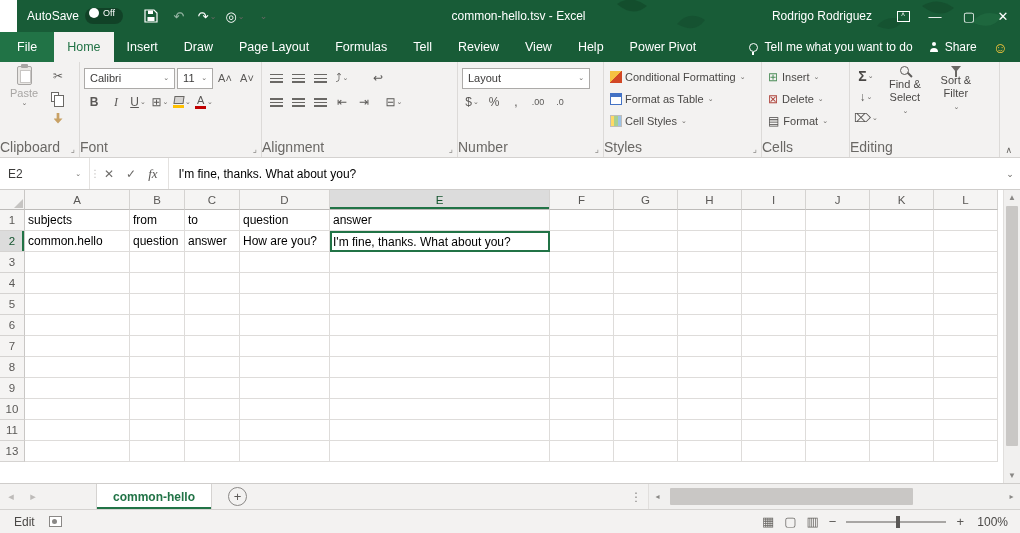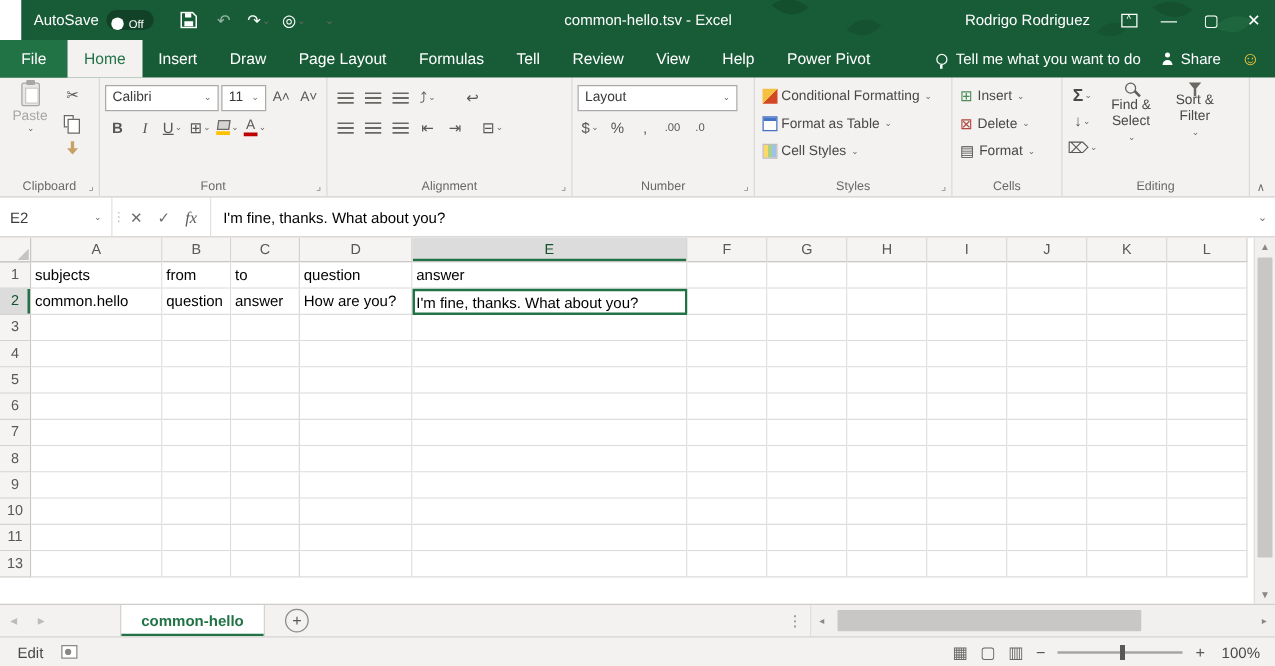--- a/index.html
+++ b/index.html
@@ -5,21 +5,21 @@
   * { margin:0; padding:0; box-sizing:border-box; }
   html,body { width:1020px; height:533px; overflow:hidden; }
   body { font-family:"Liberation Sans", sans-serif; background:#fff; position:relative; }
   #app { position:relative; width:1020px; height:533px; background:#fff; }
 
   
   .titlebar { position:absolute; top:0; left:17px; right:0; height:32px; background:#185C37; color:#fff;
     display:flex; align-items:center; font-size:12px; z-index:30; }
   .leaves { position:absolute; top:0; left:0; width:1020px; height:32px; pointer-events:none; }
   .autosave { display:flex; align-items:center; gap:6px; margin-left:10px; z-index:2; }
-  .pill { width:38px; height:16px; border-radius:8px; background:rgba(0,0,0,.28); display:flex; align-items:flex-end; padding:0 4px; gap:4px; }
+  .pill { width:38px; height:16px; border-radius:8px; background:rgba(0,0,0,.28); display:flex; align-items:flex-start; padding:0 4px; gap:4px; }
   .knob { width:10px; height:10px; border-radius:50%; background:#fff; }
   .pill-state { font-size:9px; color:#fff; }
   .qat { display:flex; align-items:center; margin-left:16px; gap:4px; z-index:2; }
   .qat-btn { width:24px; height:24px; display:flex; align-items:center; justify-content:center; color:#fff; font-size:13px; }
   .qat-btn .mini-chev { font-size:8px; margin-left:1px; }
   .tb-title { position:absolute; left:0; right:0; top:0; height:32px; display:flex; align-items:center; justify-content:center;
     pointer-events:none; color:#fff; font-size:12px; z-index:1; }
   .tb-right { margin-left:auto; display:flex; align-items:center; height:100%; z-index:2; }
   .user-name { margin-right:16px; }
   .ribbon-opts { width:30px; height:100%; display:flex; align-items:center; justify-content:center; }
@@ -37,21 +37,21 @@
   .bulb::after { content:''; position:absolute; left:2.5px; bottom:-4px; width:2px; height:3px; background:#fff; }
   .share { display:flex; align-items:center; gap:6px; }
   .share-icon { width:10px; height:10px; position:relative; }
   .share-icon::before { content:''; position:absolute; top:0; left:3px; width:4px; height:4px; border-radius:50%; background:#fff; }
   .share-icon::after { content:''; position:absolute; bottom:0; left:1px; width:8px; height:4px; border-radius:4px 4px 0 0; background:#fff; }
   .smiley { color:#FDCA3B; font-size:15px; line-height:15px; }
 
   
   .ribbon { position:absolute; top:62px; left:0; right:0; height:96px; background:#F3F2F1; border-bottom:1px solid #D4D2D0; display:flex; z-index:20; }
   .rgroup { position:relative; height:100%; border-right:1px solid #DCDAD8; padding:4px 4px 16px 4px; }
-  .glabel { position:absolute; bottom:2px; left:0; right:0; text-align:center; font-size:10px; color:#6A6865; }
+  .glabel { position:absolute; bottom:2px; left:0; right:0; text-align:left; font-size:14px; color:#6A6865; }
   .launcher { position:absolute; bottom:3px; right:4px; font-size:9px; color:#8A8886; }
   .collapse-chev { position:absolute; right:8px; bottom:2px; font-size:9px; color:#6A6865; }
   .rrow { display:flex; align-items:center; height:24px; gap:2px; }
   .rb { min-width:20px; height:20px; display:flex; align-items:center; justify-content:center; color:#5A5856; font-size:12px; }
   .rb .mini-chev, .mini-chev { font-size:7px; color:#6A6865; margin-left:1px; }
   .rb-big { display:flex; flex-direction:column; align-items:center; justify-content:flex-start; font-size:11px; color:#5A5856; }
   .dis { color:#A8A6A4 !important; }
   .combo { border:1px solid #ACAAA8; background:#fff; height:21px; display:flex; align-items:center; padding:0 5px; font-size:11px; color:#3B3A39; }
   .combo .mini-chev { margin-left:auto; }
   .clip-wrap { display:flex; gap:4px; height:100%; }

